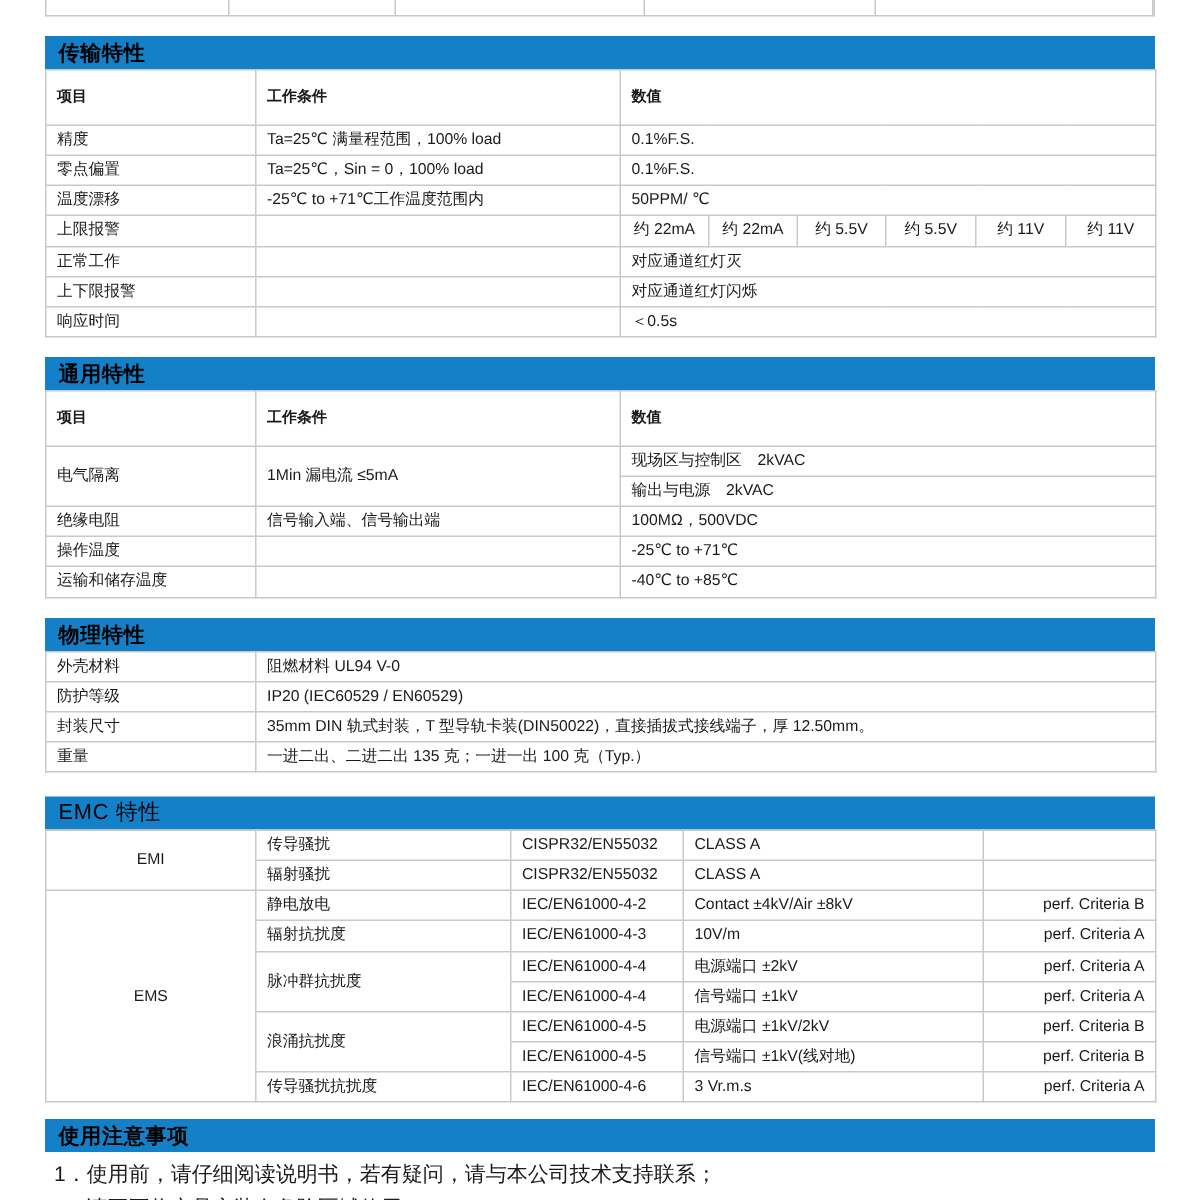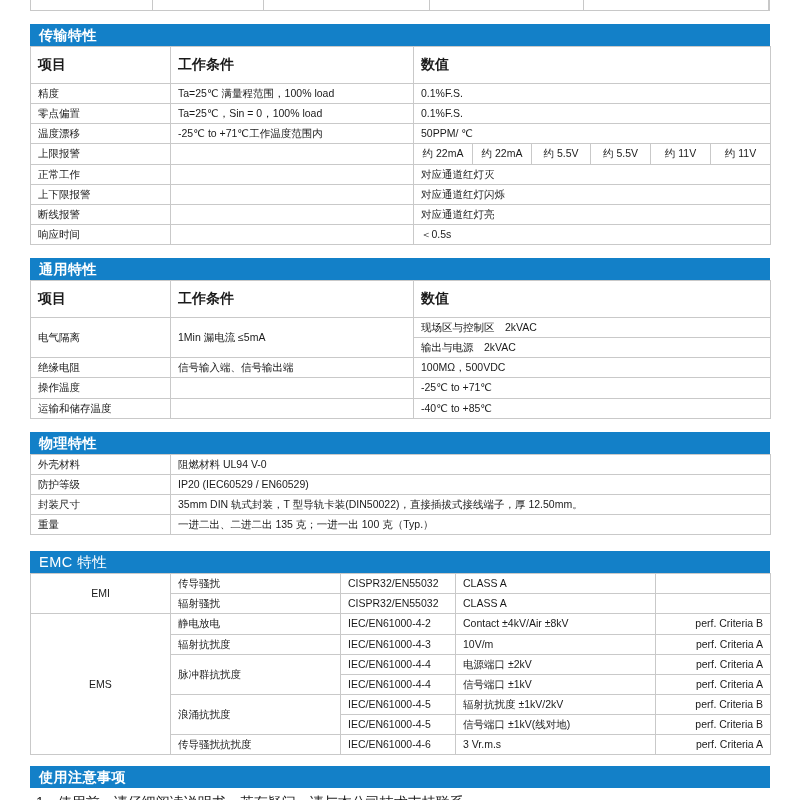--- a/index.html
+++ b/index.html
@@ -44,21 +44,21 @@
   .sec-head {
     width: 740px;
     height: 22px;
     background: #1380c8;
     box-sizing: border-box;
     display: flex;
     align-items: center;
     padding-left: 9px;
   }
   .sec-head .title {
-    color: #ffffff;
+    color: #000000;
     font-size: 14px;
     font-weight: bold;
     letter-spacing: .5px;
     line-height: 1;
   }
   .sec-head.light .title { font-weight: normal; font-size: 14.5px; text-align: right; }
 
   
   table.spec {
     width: 740px;
@@ -71,21 +71,21 @@
     padding: 3px 7px;
     vertical-align: middle;
     line-height: 1.25;
     height: 19px;
     box-sizing: border-box;
     color: #1a1a1a;
     overflow: hidden;
     white-space: nowrap;
   }
   table.spec td.hdr {
-    font-size: 14px;
+    font-size: 10px;
     font-weight: bold;
     height: 37px;
   }
   td.c { text-align: center; padding-left: 2px; padding-right: 2px; }
   td.r { text-align: right; }
   .gap { height: 13px; }
   .gap-sm { height: 11px; }
   .gap-lg { height: 16px; }
 
   
@@ -159,25 +159,20 @@
         <td>正常工作</td>
         <td></td>
         <td colspan="6">对应通道红灯灭</td>
       </tr>
       <tr>
         <td>上下限报警</td>
         <td></td>
         <td colspan="6">对应通道红灯闪烁</td>
       </tr>
       <tr>
-        <td>断线报警</td>
-        <td></td>
-        <td colspan="6">对应通道红灯亮</td>
-      </tr>
-      <tr>
         <td>响应时间</td>
         <td></td>
         <td colspan="6">＜0.5s</td>
       </tr>
     </tbody>
   </table>
 
   <div class="gap"></div>
 
   <div class="sec-head">
@@ -299,21 +294,21 @@
         <td class="r">perf. Criteria A</td>
       </tr>
       <tr>
         <td>IEC/EN61000-4-4</td>
         <td>信号端口 ±1kV</td>
         <td class="r">perf. Criteria A</td>
       </tr>
       <tr>
         <td rowspan="2">浪涌抗扰度</td>
         <td>IEC/EN61000-4-5</td>
-        <td>辐射抗扰度 ±1kV/2kV</td>
+        <td>电源端口 ±1kV/2kV</td>
         <td class="r">perf. Criteria B</td>
       </tr>
       <tr>
         <td>IEC/EN61000-4-5</td>
         <td>信号端口 ±1kV(线对地)</td>
         <td class="r">perf. Criteria B</td>
       </tr>
       <tr>
         <td>传导骚扰抗扰度</td>
         <td>IEC/EN61000-4-6</td>

